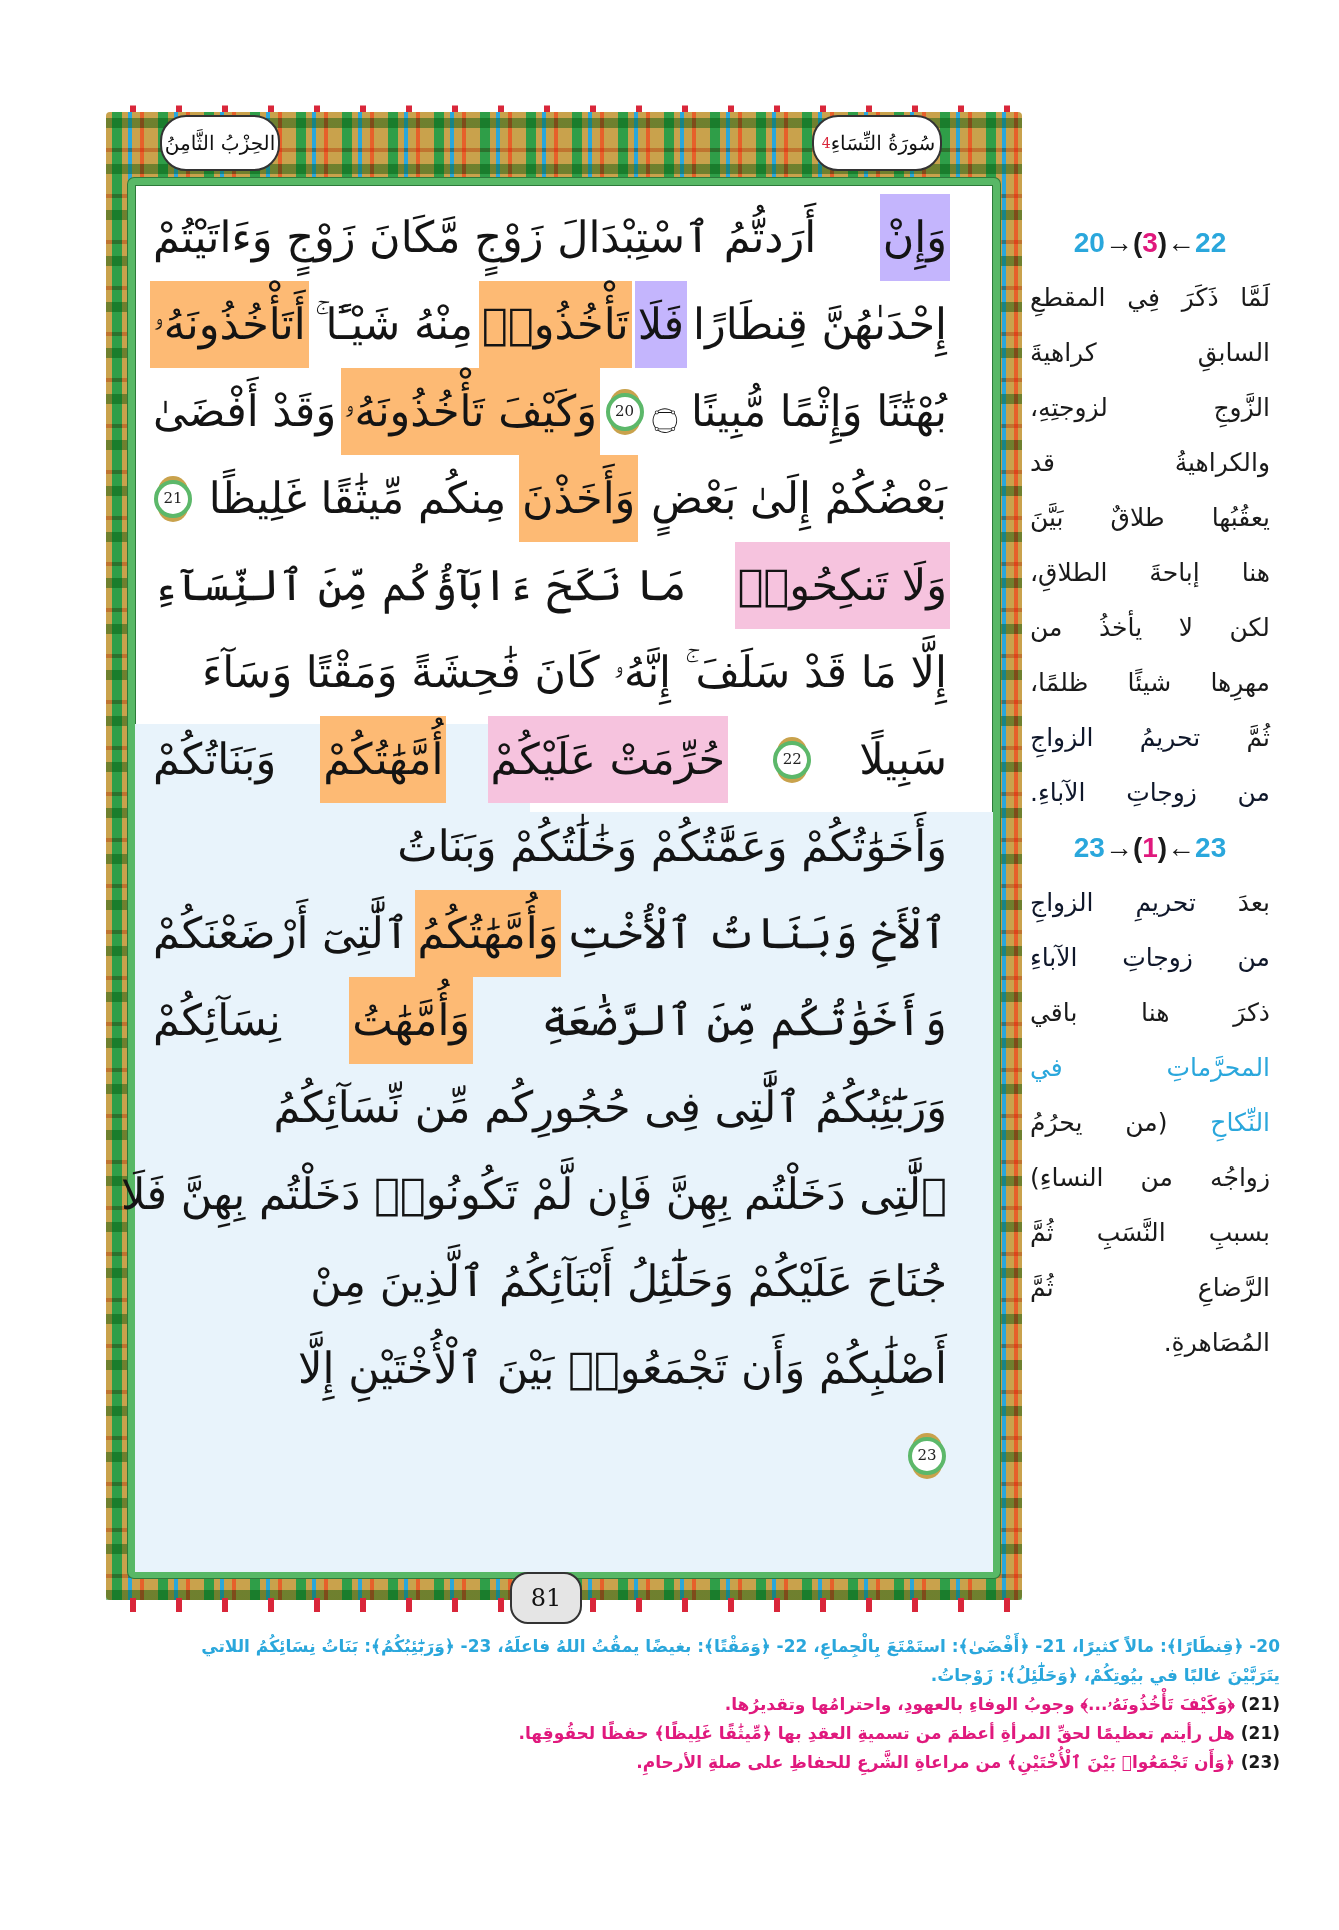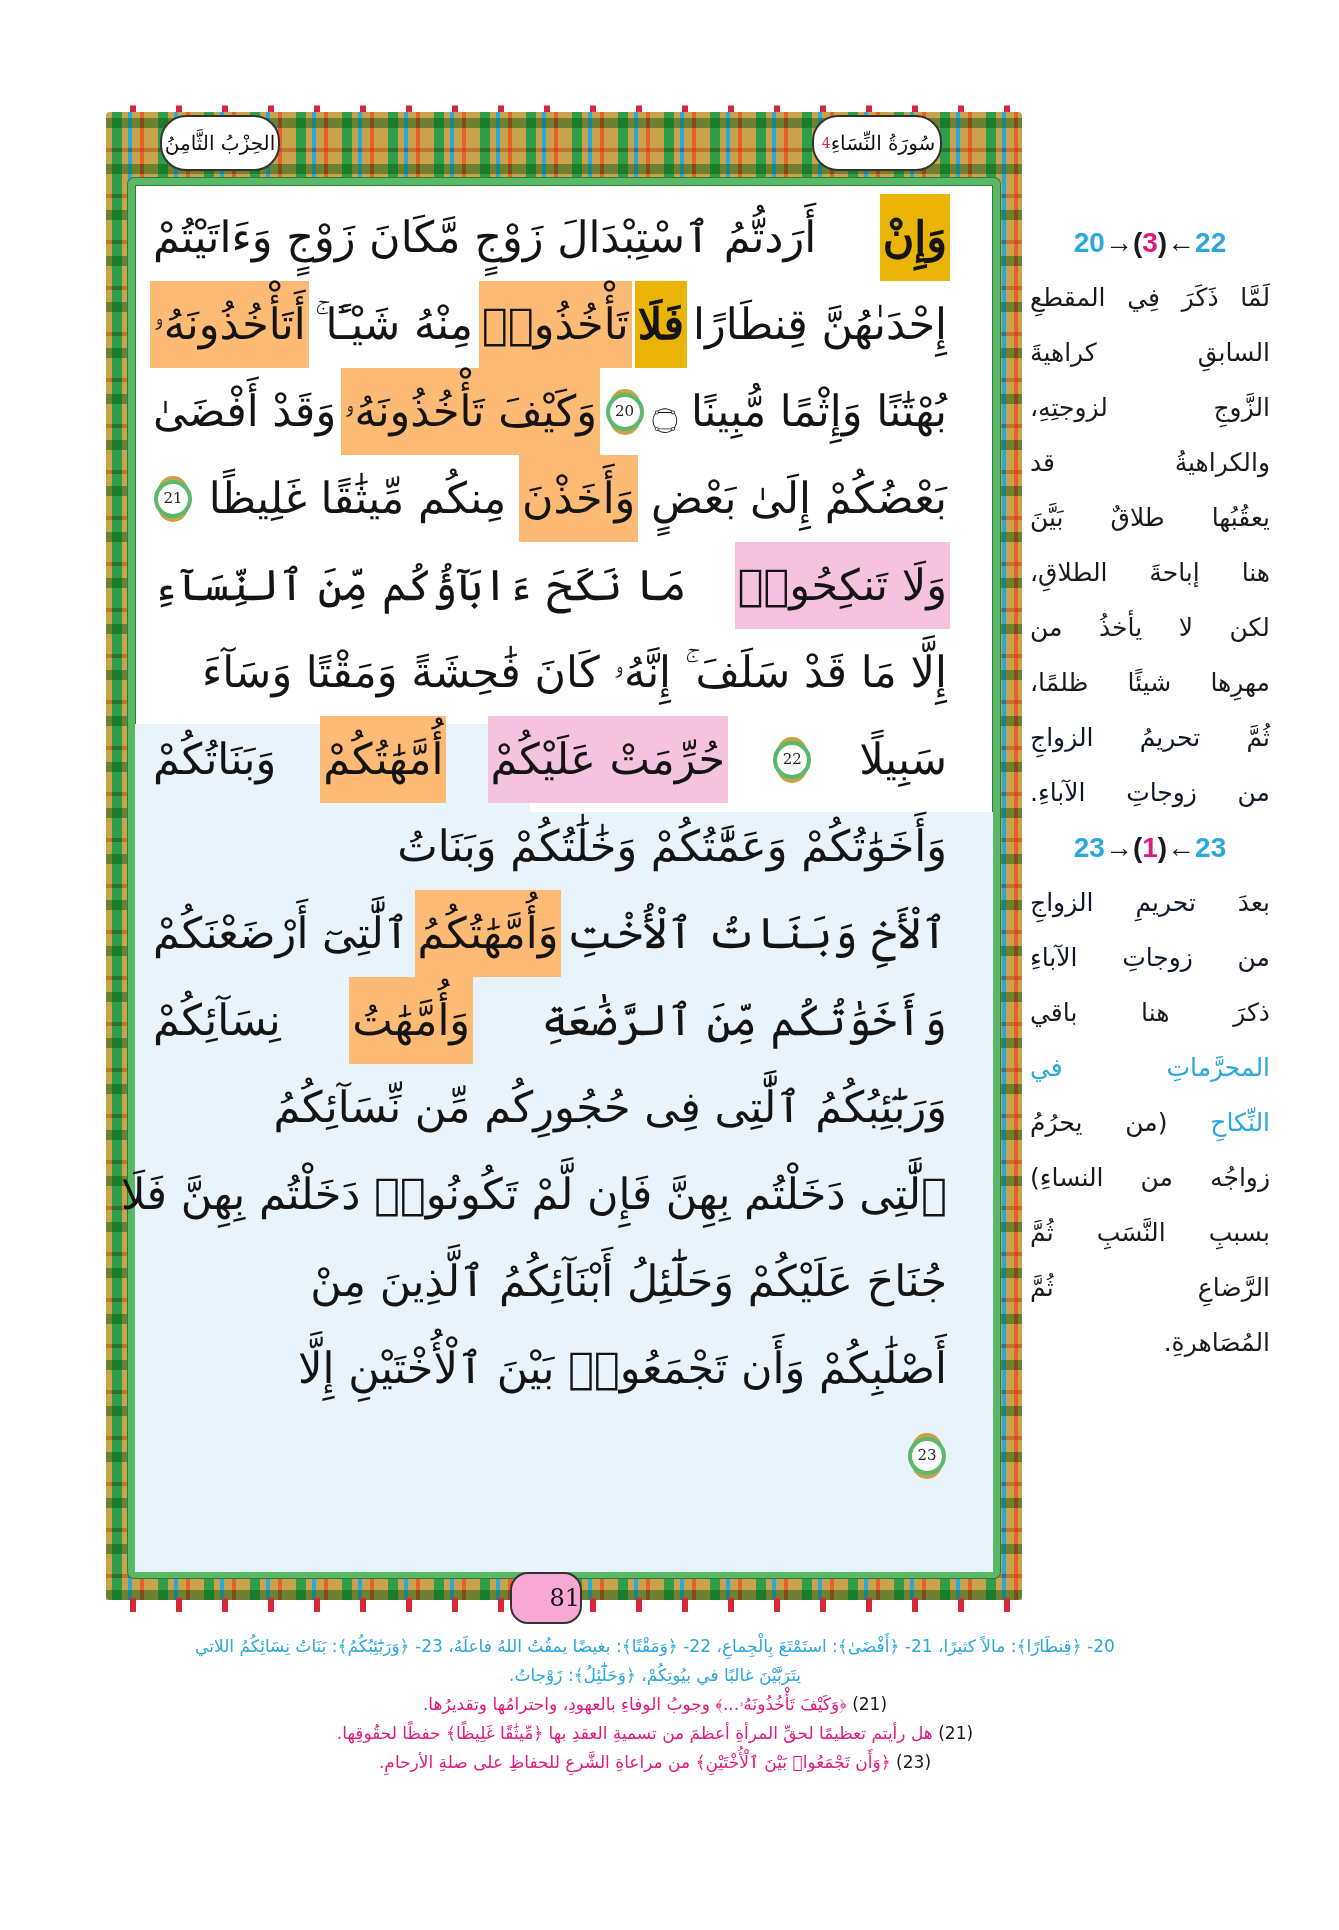--- a/index.html
+++ b/index.html
@@ -49,38 +49,38 @@
 
   
   .quran {
     position: absolute; left: 150px; width: 800px;
     font-family: "DejaVu Serif", serif; font-size: 43px; line-height: 87px;
     direction: rtl; text-align: justify; text-align-last: justify;
     color: #141414;
   }
   .qline { height: 87px; white-space: nowrap; display: flex; justify-content: space-between; direction: rtl; align-items: center; }
   .qline span.w { padding: 0 3px; }
-  .hl-green { background: #eab308; font-weight: bold; }
+  .hl-green { background: #c4b5fd; }
   .hl-yellow { background: #fdba74; }
   .hl-pink { background: #f6c3de; }
   .hl-orange { background: #f9c898; }
   .ayah {
     display: inline-flex; align-items: center; justify-content: center;
     width: 38px; height: 38px; border-radius: 50%;
     border: 4px solid #5cb86a; background: #fff;
     font-family: "DejaVu Serif", serif; font-size: 15px; color: #222;
     box-shadow: 0 -8px 0 -4px #c9a24c, 0 8px 0 -4px #c9a24c;
     margin: 0 4px;
   }
 
   
   .page-num {
     position: absolute; left: 510px; top: 1572px; width: 72px; height: 52px;
-    background: #f9a8d4; border: 2px solid #333; border-radius: 18px;
-    display: flex; align-items: center; justify-content: flex-end;
+    background: #e5e5e5; border: 2px solid #333; border-radius: 18px;
+    display: flex; align-items: center; justify-content: center;
     font-family: "DejaVu Serif", serif; font-size: 24px; color: #111;
   }
 
   
   .side {
     position: absolute; left: 1030px; top: 215px; width: 240px;
     direction: rtl; font-family: "DejaVu Sans", sans-serif; font-size: 25px;
     line-height: 55px; color: #1a1a1a;
   }
   .side .ref {
@@ -89,22 +89,22 @@
   }
   .side .ref .n { color: #2aa7dc; }
   .side .ref .c { color: #e0197d; }
   .side .ln { height: 55px; white-space: nowrap; text-align: justify; text-align-last: justify; }
   .pink { color: #0f172a; }
   .cyan { color: #2aa7dc; }
 
   
   .notes {
     position: absolute; left: 30px; top: 1632px; width: 1250px;
-    direction: rtl; font-family: "DejaVu Sans", sans-serif; font-weight: normal;
-    font-size: 17px; line-height: 29px; text-align: center;
+    direction: rtl; font-family: "DejaVu Sans", sans-serif; font-weight: bold;
+    font-size: 17px; line-height: 29px;
   }
   .notes .vocab { color: #2aa7dc; }
   .notes .lesson { color: #e0197d; }
   .notes .lesson .num { color: #1a1a1a; }
 </style>
 </head>
 <body>
 
 <div class="frame-spikes-top"></div>
 <div class="frame"></div>

